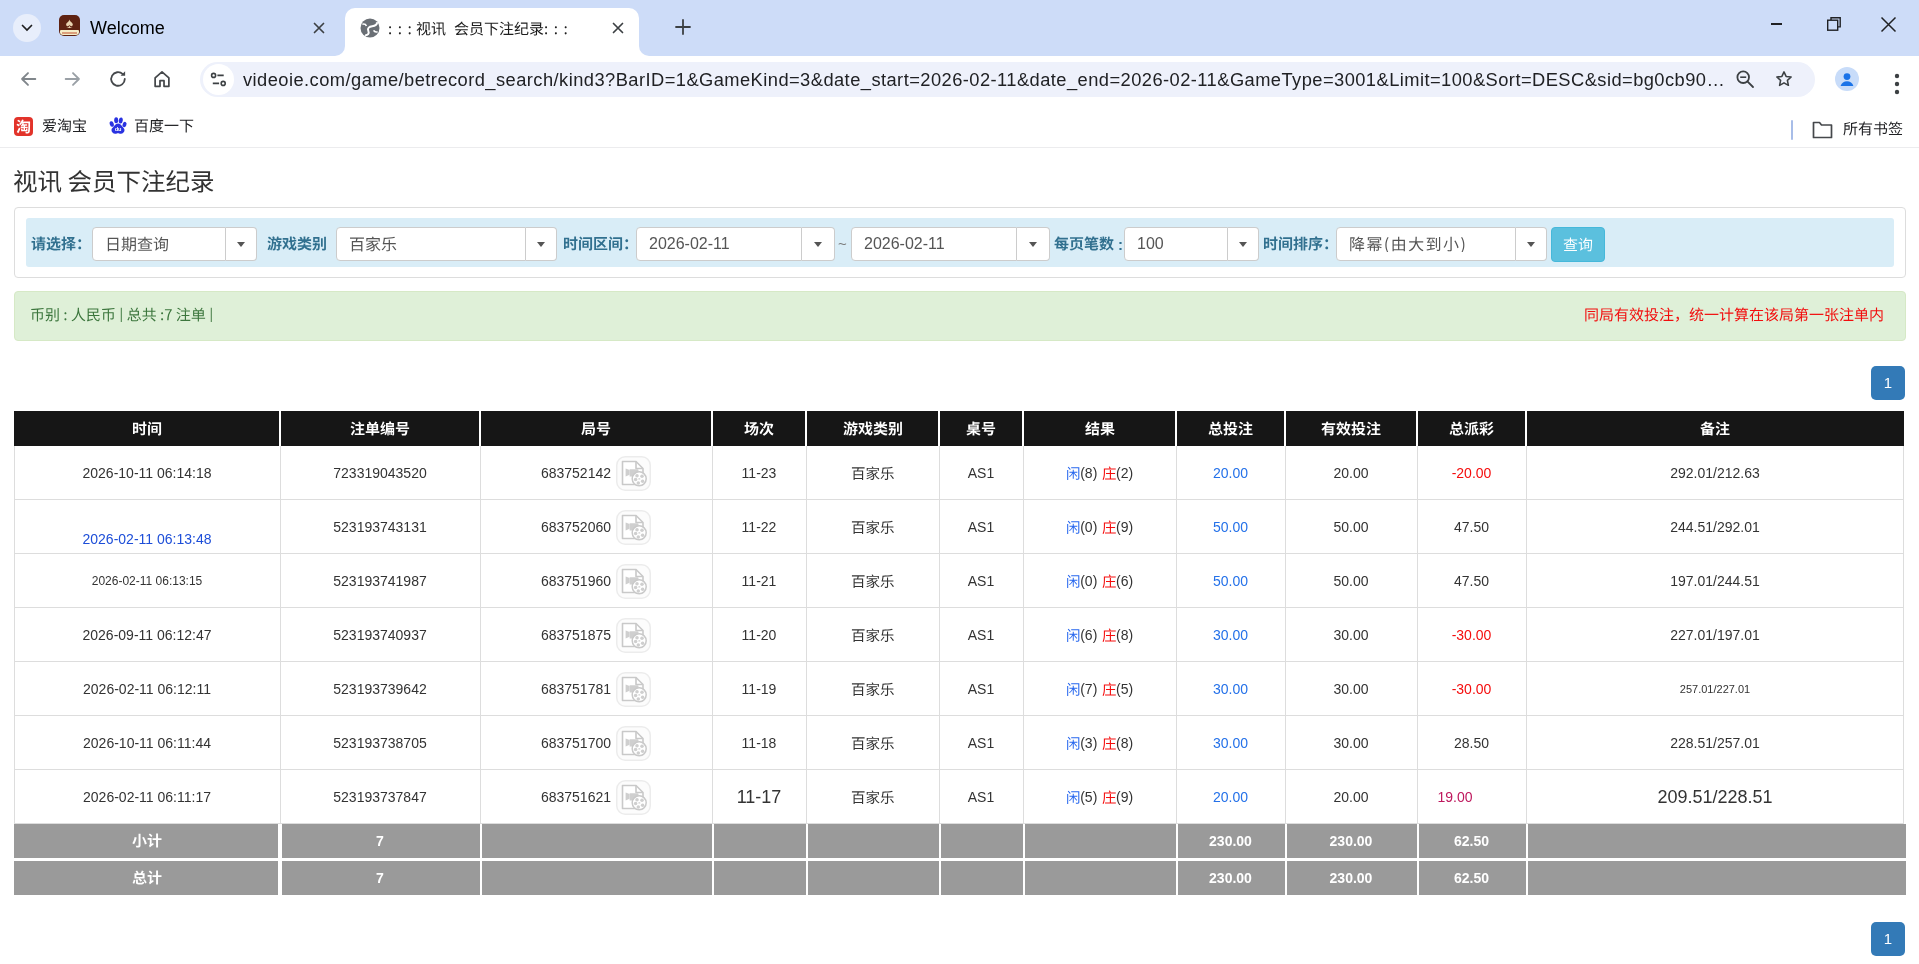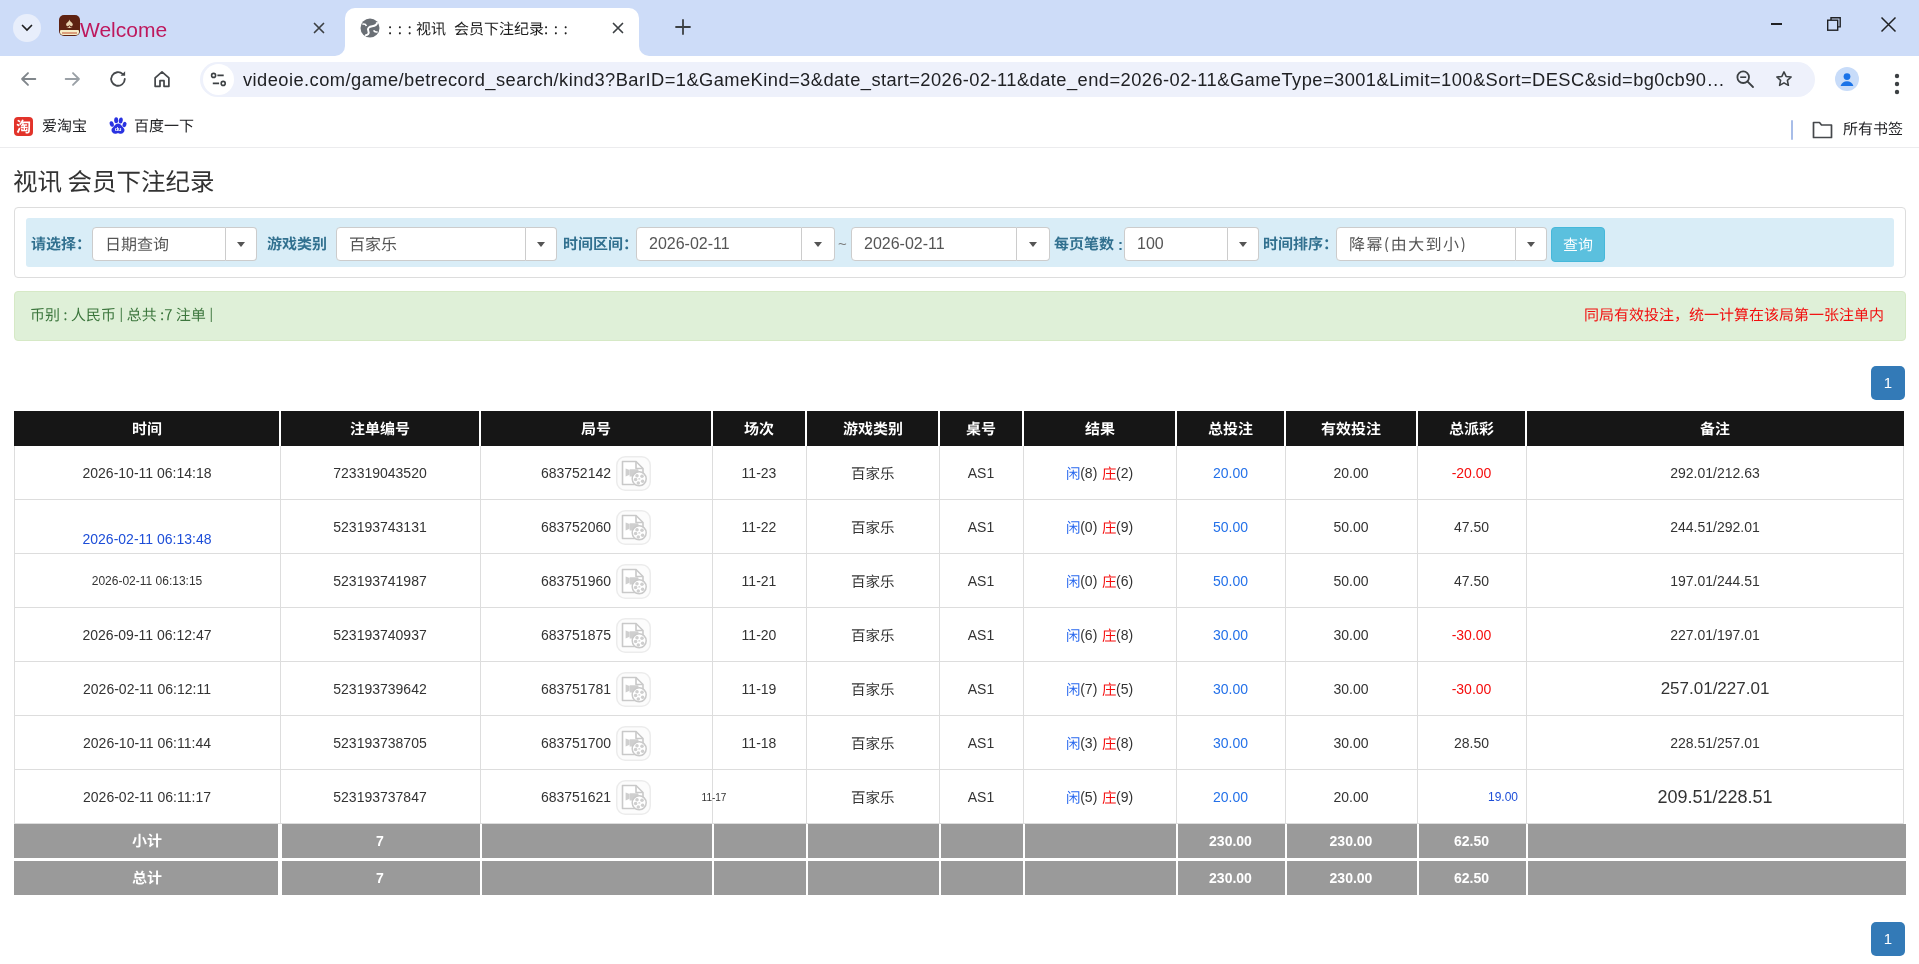--- a/index.html
+++ b/index.html
@@ -7,21 +7,21 @@
 </style></head><body>
 <div class="abs" style="left:0;top:0;width:1919px;height:56px;background:#cddcf8"></div>
 <div class="abs" style="left:13px;top:14px;width:28px;height:28px;border-radius:14px;background:#e8eefb"></div>
 <svg class="abs" style="left:21px;top:24px" width="12" height="8" viewBox="0 0 12 8">
     <path d="M1.5 1.5 6 6l4.5-4.5" stroke="#1f1f1f" stroke-width="1.7" fill="none" stroke-linecap="round"></path>
   </svg>
 <div class="abs" style="left:59px;top:15px;width:21px;height:21px;border-radius:5px;background:#5e2212"></div>
 <div class="abs" style="left:59px;top:14px;width:21px;height:16px;color:#e9d3b0;font-size:14px;text-align:center;line-height:18px">♠</div>
 <div class="abs" style="left:60px;top:30px;width:19px;height:5px;background:#f6eec9;border-radius:1px 1px 3px 3px"></div>
 <div class="abs" style="left:62px;top:31.5px;width:15px;height:2px;background:#c96a4a;opacity:.6"></div>
-<div class="abs" style="left:80px;top:18px;font-size:21px;color:#be185d">Welcome</div>
+<div class="abs" style="left:90px;top:18px;font-size:18px;color:#000000">Welcome</div>
 <svg class="abs" style="left:312px;top:21px" width="14" height="14" viewBox="0 0 14 14">
     <path d="M2.5 2.5 11.5 11.5M11.5 2.5 2.5 11.5" stroke="#3c4043" stroke-width="1.7" stroke-linecap="round"></path>
   </svg>
 <div class="abs" style="left:345px;top:8px;width:294px;height:48px;background:#fff;border-radius:10px 10px 0 0"></div>
 <div class="abs" style="left:335px;top:46px;width:10px;height:10px;background:#fff"></div>
 <div class="abs" style="left:335px;top:46px;width:10px;height:10px;background:#cddcf8;border-radius:0 0 10px 0"></div>
 <div class="abs" style="left:639px;top:46px;width:10px;height:10px;background:#fff"></div>
 <div class="abs" style="left:639px;top:46px;width:10px;height:10px;background:#cddcf8;border-radius:0 0 0 10px"></div>
 <svg class="abs" style="left:359px;top:17px" width="22" height="22" viewBox="0 0 22 22">
 <circle cx="11" cy="11" r="9.5" fill="#6a6f75"></circle>
@@ -564,21 +564,21 @@
       <use href="#r95F2"></use>
     </svg></div>
 <div class="abs" style="left:1080.2px;top:689.0px;transform:translate(0,-50%);font-size:14px;color:#333">(7)</div>
 <div style="position:absolute;left:1101.6px;top:681.5px;line-height:0"><svg class="ck" style="" width="14.5" height="14.5" viewBox="0 -880 1000 1000" fill="#f50d0d">
       <use href="#r5E84"></use>
     </svg></div>
 <div class="abs" style="left:1116.1px;top:689.0px;transform:translate(0,-50%);font-size:14px;color:#333">(5)</div>
 <div class="abs" style="left:1230.5px;top:689.0px;transform:translate(-50%,-50%);font-size:14px;color:#2471e9;white-space:nowrap">30.00</div>
 <div class="abs" style="left:1351.0px;top:689.0px;transform:translate(-50%,-50%);font-size:14px;color:#333;white-space:nowrap">30.00</div>
 <div class="abs" style="left:1471.5px;top:689.0px;transform:translate(-50%,-50%);font-size:14px;color:#f50d0d;white-space:nowrap">-30.00</div>
-<div class="abs" style="left:1715.0px;top:689.0px;transform:translate(-50%,-50%);font-size:17px;color:#333;white-space:nowrap">257.01/227.01</div>
+<div class="abs" style="left:1715.0px;top:689.0px;transform:translate(-50%,-50%);font-size:11px;color:#333;white-space:nowrap">257.01/227.01</div>
 <div class="abs" style="left:14px;top:716px;width:1890px;height:54px;border:1px solid #ddd;border-top:none"></div>
 <div class="abs" style="left:280px;top:716px;width:1px;height:53px;background:#ddd"></div>
 <div class="abs" style="left:480px;top:716px;width:1px;height:53px;background:#ddd"></div>
 <div class="abs" style="left:712px;top:716px;width:1px;height:53px;background:#ddd"></div>
 <div class="abs" style="left:806px;top:716px;width:1px;height:53px;background:#ddd"></div>
 <div class="abs" style="left:939px;top:716px;width:1px;height:53px;background:#ddd"></div>
 <div class="abs" style="left:1023px;top:716px;width:1px;height:53px;background:#ddd"></div>
 <div class="abs" style="left:1176px;top:716px;width:1px;height:53px;background:#ddd"></div>
 <div class="abs" style="left:1285px;top:716px;width:1px;height:53px;background:#ddd"></div>
 <div class="abs" style="left:1417px;top:716px;width:1px;height:53px;background:#ddd"></div>
@@ -640,38 +640,38 @@
 <path d="M13.6 13.2h8a.9.9 0 0 1 .9.9v5.4a.9.9 0 0 1-.9.9h-8z" fill="#cfcfcf"></path>
 <path d="M13.6 14.1l-4-1.7v8.1l4-1.7z" fill="#cfcfcf"></path>
 <circle cx="23.2" cy="22.8" r="7" fill="#fff" stroke="#c9c9c9" stroke-width="1.5"></circle>
 <circle cx="21" cy="19.8" r="1.75" fill="#cfcfcf"></circle>
     <circle cx="26" cy="20.3" r="1.75" fill="#cfcfcf"></circle>
 <circle cx="26.6" cy="25.3" r="1.75" fill="#cfcfcf"></circle>
     <circle cx="22.3" cy="27" r="1.75" fill="#cfcfcf"></circle>
 <circle cx="19.6" cy="23.6" r="1.75" fill="#cfcfcf"></circle>
 <rect x="22.3" y="22.3" width="2" height="1.1" rx=".5" fill="#cfcfcf"></rect>
 </svg>
-<div class="abs" style="left:714px;top:797.0px;transform:translate(-50%,-50%);font-size:10px;color:#333;white-space:nowrap">11-17</div>
+<div class="abs" style="left:759.0px;top:797.0px;transform:translate(-50%,-50%);font-size:18px;color:#333;white-space:nowrap">11-17</div>
 <div style="position:absolute;left:850.8px;top:789.5px;line-height:0"><svg class="ck" style="" width="43.5" height="14.5" viewBox="0 -880 3000 1000" fill="#333">
       <use href="#r767E"></use>
       <use href="#r5BB6" x="1000"></use>
       <use href="#r4E50" x="2000"></use>
     </svg></div>
 <div class="abs" style="left:981.0px;top:797.0px;transform:translate(-50%,-50%);font-size:14px;color:#333;white-space:nowrap">AS1</div>
 <div style="position:absolute;left:1065.7px;top:789.5px;line-height:0"><svg class="ck" style="" width="14.5" height="14.5" viewBox="0 -880 1000 1000" fill="#2566ee">
       <use href="#r95F2"></use>
     </svg></div>
 <div class="abs" style="left:1080.2px;top:797.0px;transform:translate(0,-50%);font-size:14px;color:#333">(5)</div>
 <div style="position:absolute;left:1101.6px;top:789.5px;line-height:0"><svg class="ck" style="" width="14.5" height="14.5" viewBox="0 -880 1000 1000" fill="#f50d0d">
       <use href="#r5E84"></use>
     </svg></div>
 <div class="abs" style="left:1116.1px;top:797.0px;transform:translate(0,-50%);font-size:14px;color:#333">(9)</div>
 <div class="abs" style="left:1230.5px;top:797.0px;transform:translate(-50%,-50%);font-size:14px;color:#2471e9;white-space:nowrap">20.00</div>
 <div class="abs" style="left:1351.0px;top:797.0px;transform:translate(-50%,-50%);font-size:14px;color:#333;white-space:nowrap">20.00</div>
-<div class="abs" style="left:1503px;top:797.0px;transform:translate(-50%,-50%);font-size:12px;color:#1d4ed8;white-space:nowrap">19.00</div>
+<div class="abs" style="left:1455px;top:797.0px;transform:translate(-50%,-50%);font-size:14px;color:#be185d;white-space:nowrap">19.00</div>
 <div class="abs" style="left:1715.0px;top:797.0px;transform:translate(-50%,-50%);font-size:18px;color:#333;white-space:nowrap">209.51/228.51</div>
 <div class="abs" style="left:14px;top:824px;width:264px;height:34px;background:#9a9a9a"></div>
 <div class="abs" style="left:282px;top:824px;width:198px;height:34px;background:#9a9a9a"></div>
 <div class="abs" style="left:482px;top:824px;width:230px;height:34px;background:#9a9a9a"></div>
 <div class="abs" style="left:714px;top:824px;width:92px;height:34px;background:#9a9a9a"></div>
 <div class="abs" style="left:808px;top:824px;width:131px;height:34px;background:#9a9a9a"></div>
 <div class="abs" style="left:941px;top:824px;width:82px;height:34px;background:#9a9a9a"></div>
 <div class="abs" style="left:1025px;top:824px;width:151px;height:34px;background:#9a9a9a"></div>
 <div class="abs" style="left:1178px;top:824px;width:107px;height:34px;background:#9a9a9a"></div>
 <div class="abs" style="left:1287px;top:824px;width:130px;height:34px;background:#9a9a9a"></div>

